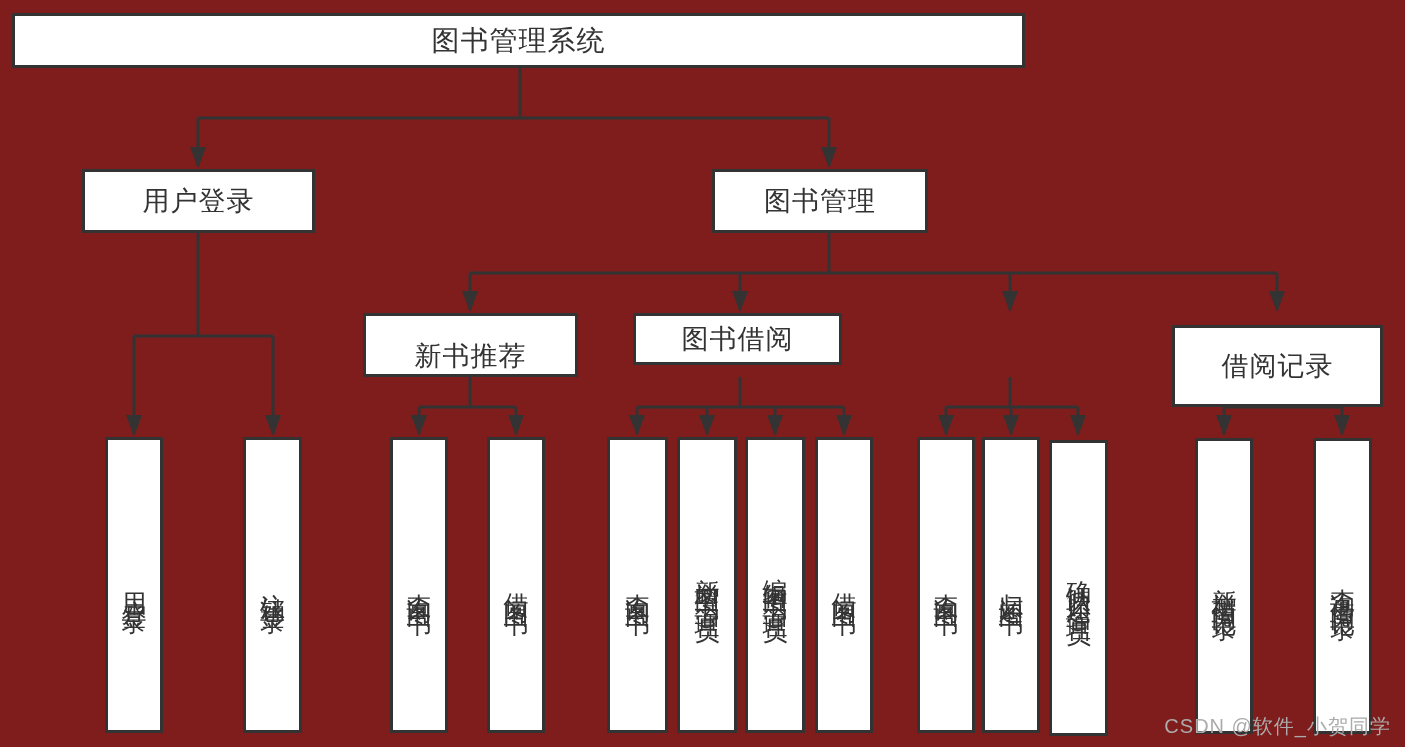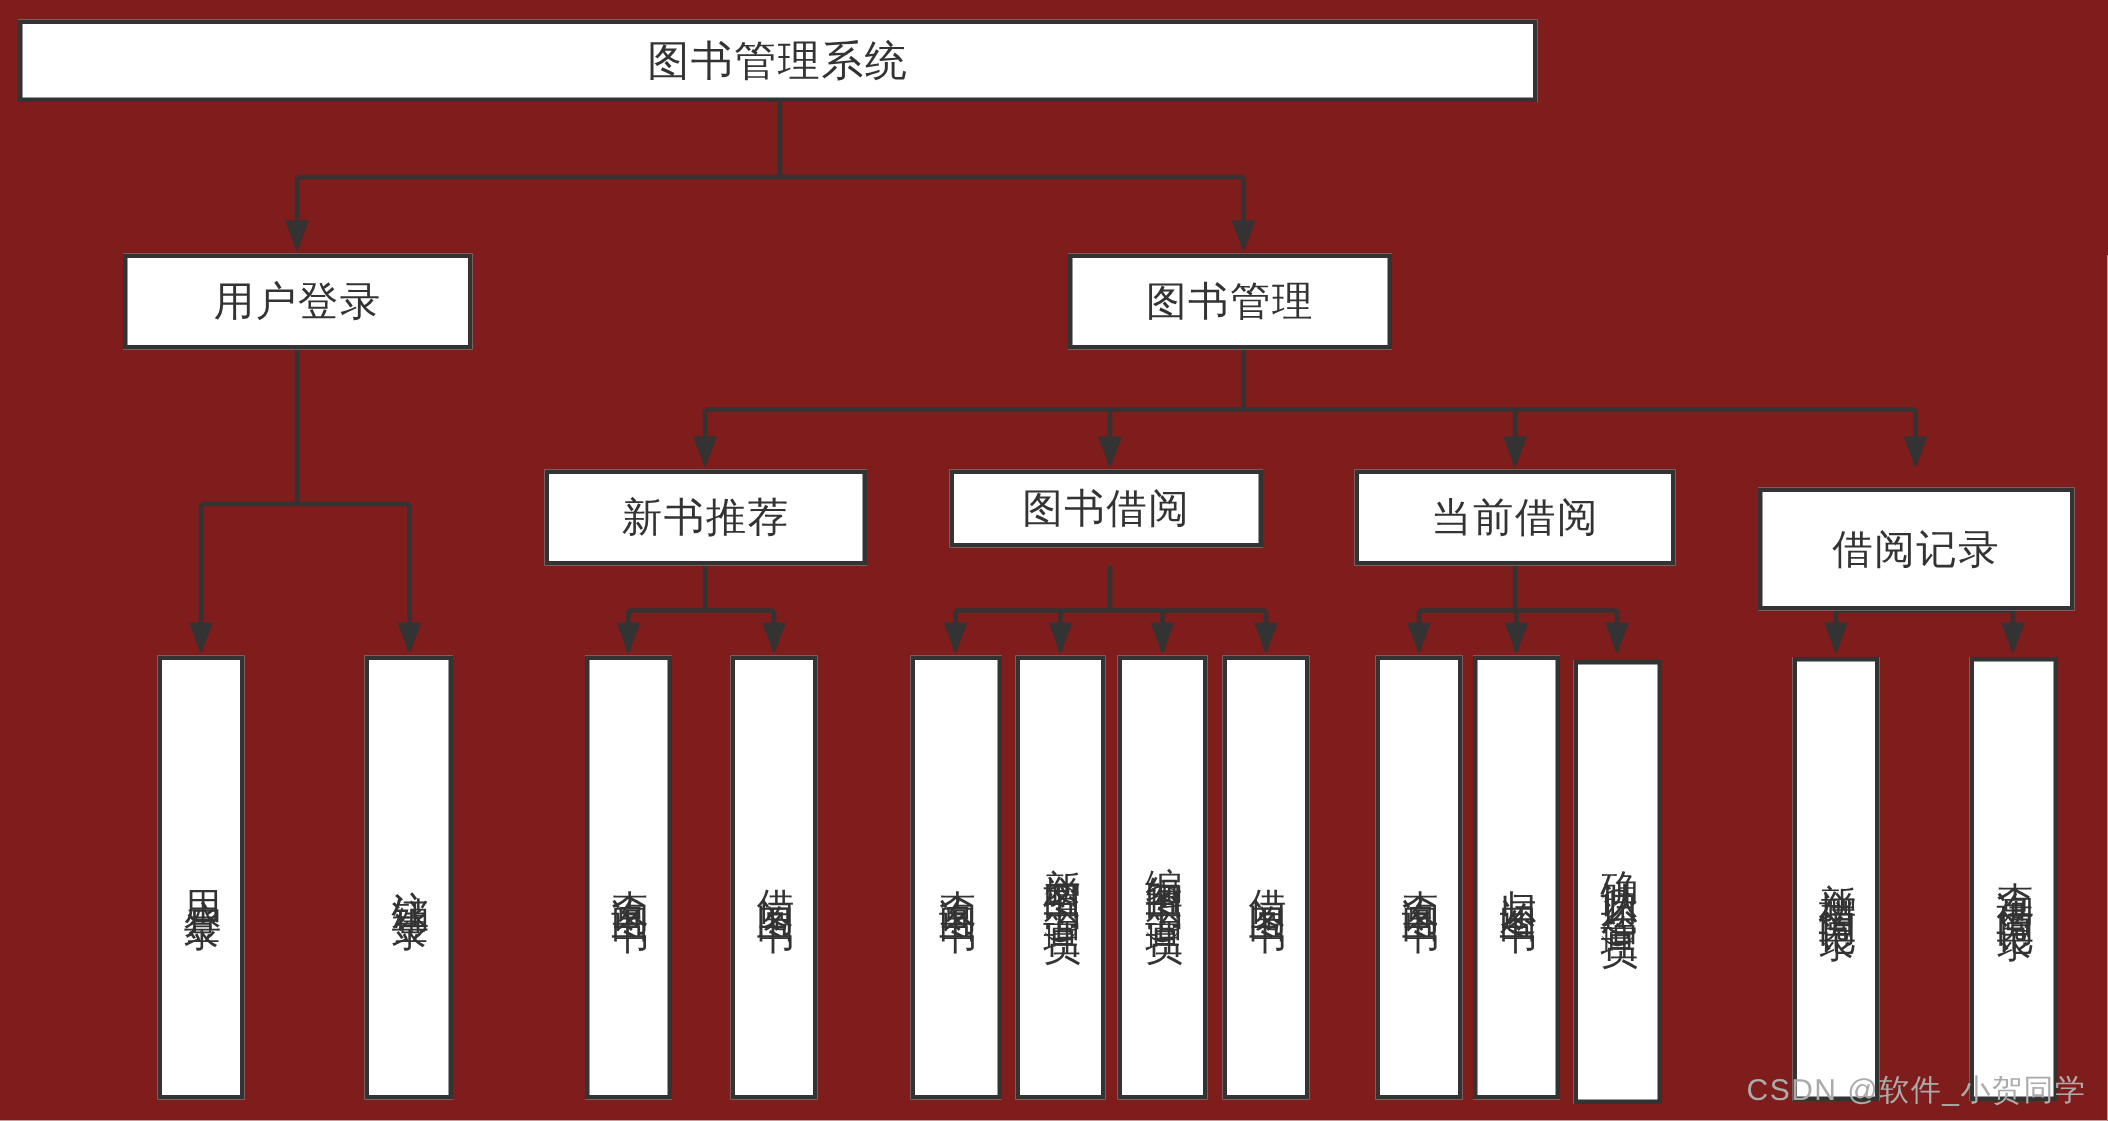--- a/index.html
+++ b/index.html
@@ -104,28 +104,25 @@
     <span class="h-label root-label">图书管理系统</span>
   </div>
 
   <div class="node" style="left:82px; top:169px; width:233px; height:64px;">
     <span class="h-label">用户登录</span>
   </div>
   <div class="node" style="left:712px; top:169px; width:216px; height:64px;">
     <span class="h-label">图书管理</span>
   </div>
 
-  <div class="node" style="left:363px; top:313px; width:215px; height:64px;">
+  <div class="node" style="left:363px; top:313px; width:215px; height:64px;align-items:flex-end;">
     <span class="h-label">新书推荐</span>
   </div>
   <div class="node" style="left:633px; top:313px; width:209px; height:52px;">
     <span class="h-label">图书借阅</span>
-  </div>
-  <div class="node" style="left:903px; top:313px; width:214px; height:64px;">
-    <span class="h-label">当前借阅</span>
   </div>
   <div class="node" style="left:1172px; top:313px; width:211px; height:82px;margin-top:12px;">
     <span class="h-label">借阅记录</span>
   </div>
 
   <div class="node leaf" style="left:105px; top:437px; width:58px; height:296px;">
     <span class="leaf-label">用户登录</span>
   </div>
   <div class="node leaf" style="left:243px; top:437px; width:59px; height:296px;">
     <span class="leaf-label">注销登录</span>

